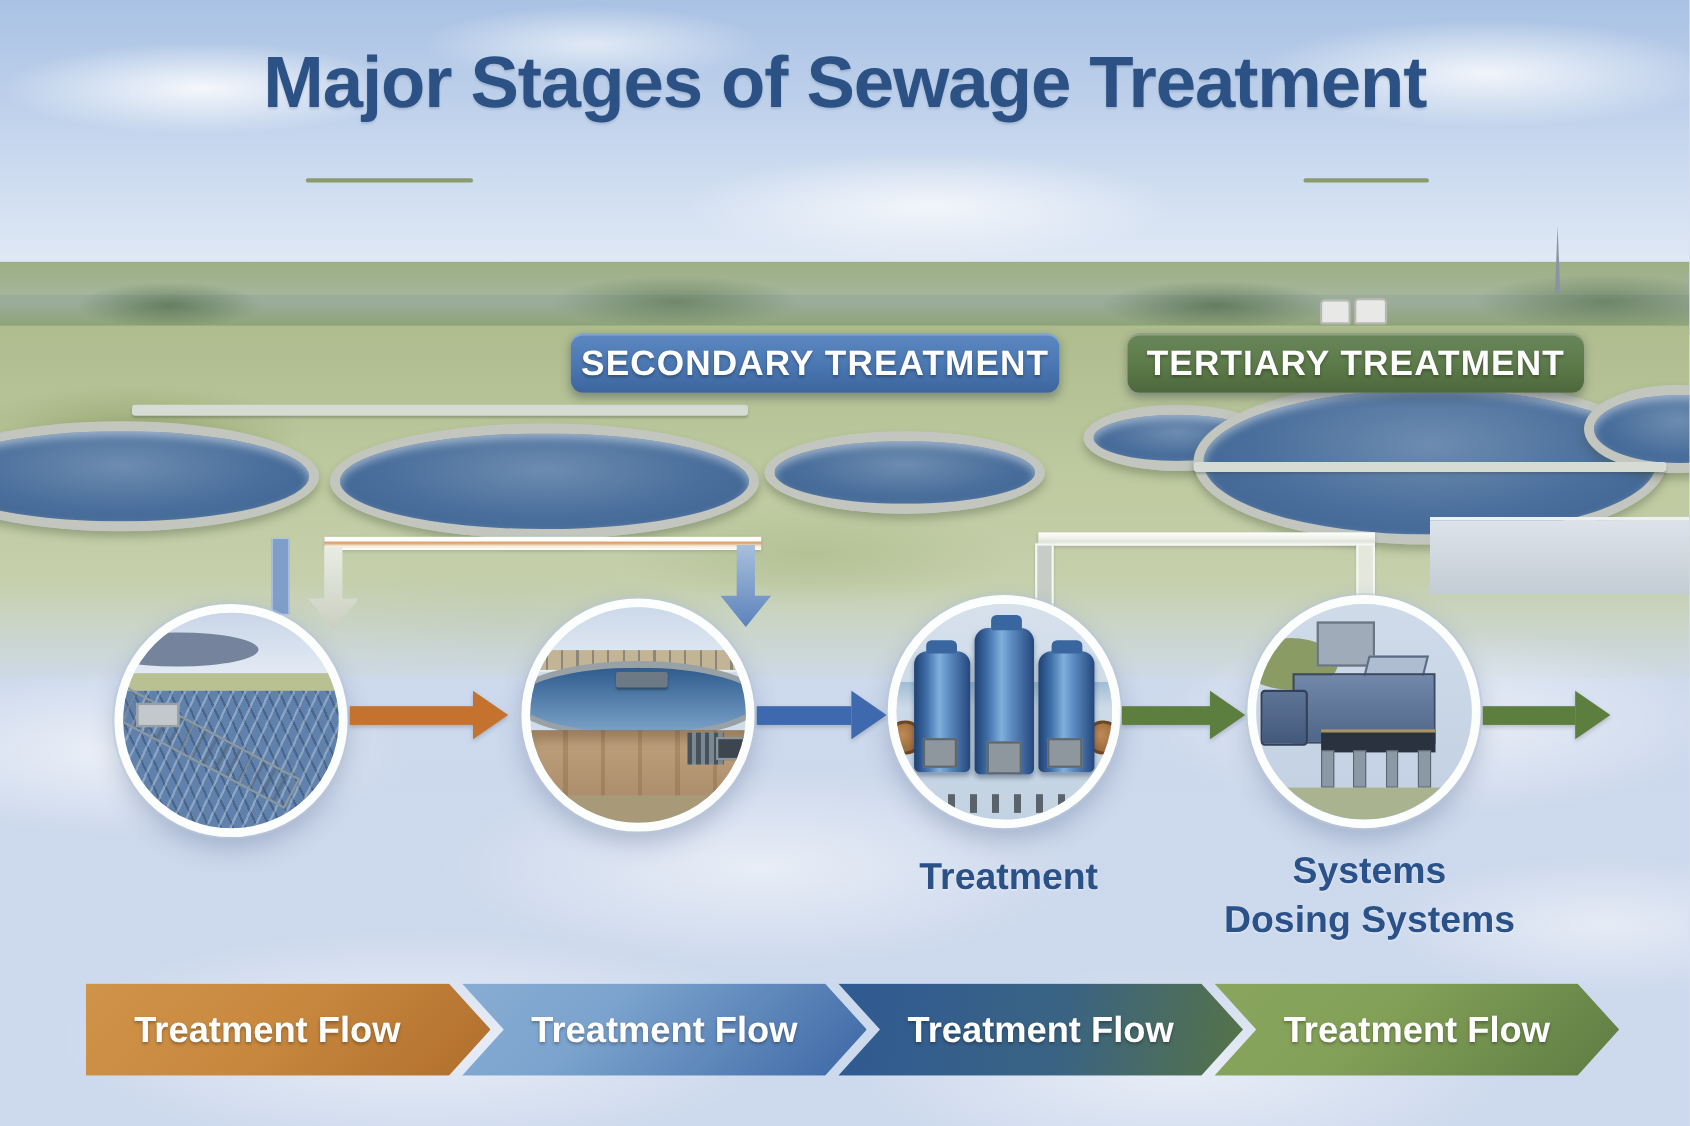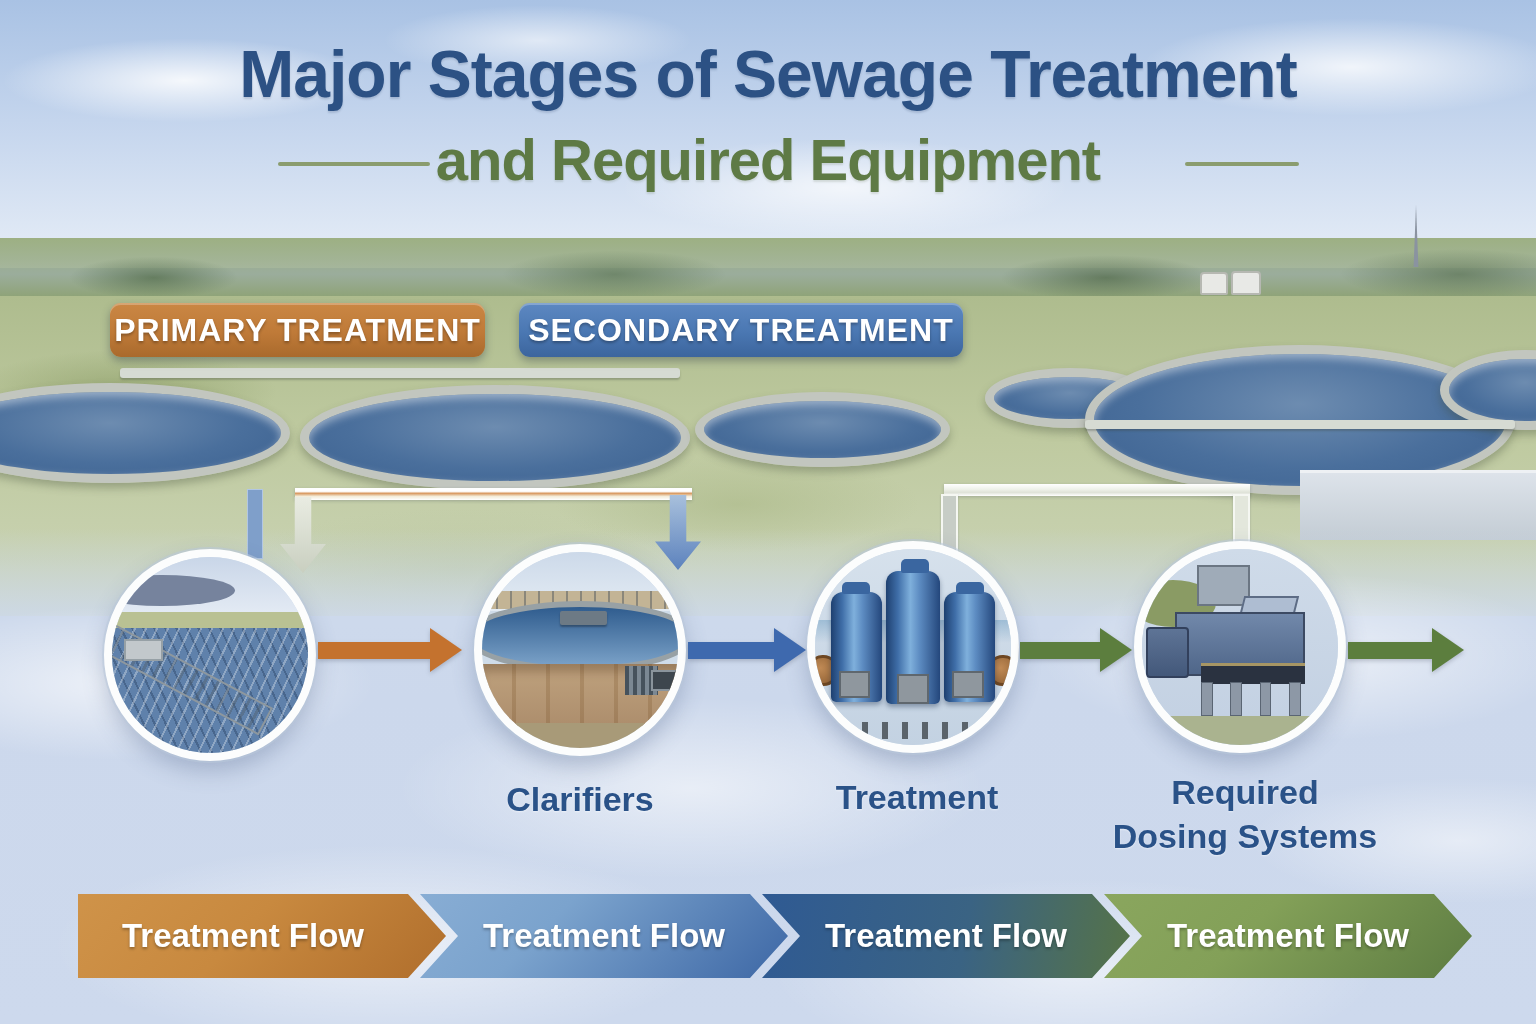--- a/index.html
+++ b/index.html
@@ -230,29 +230,28 @@
     <div class="walkway" style="left:1085px; top:124px; width:430px; height:9px;"></div>
     <div class="channel" style="left:1300px; top:174px; width:236px; height:70px;"></div>
   </div>
   <div class="storage-tank" style="left:1200px; top:272px; width:28px; height:23px;"></div>
   <div class="storage-tank" style="left:1231px; top:271px; width:30px; height:24px;"></div>
   <div class="bg-tower-mast" style="left:1404px; top:205px; width:24px; height:62px;"></div>
   <div class="abs bg-mist"></div>
   <div class="abs bg-clouds"></div>
 
   <div class="abs title-line1">Major Stages of Sewage Treatment</div>
-  <div class="abs title-line2">and Required Equipment</div>
   <div class="title-dash" style="left:278px; top:162px; width:152px;"></div>
   <div class="title-dash" style="left:1185px; top:162px; width:114px;"></div>
 
-  <div class="stage-banner stage-primary">
-    <span>PRIMARY TREATMENT</span>
-  </div>
   <div class="stage-banner stage-secondary">
     <span>SECONDARY TREATMENT</span>
+  </div>
+  <div class="stage-banner stage-tertiary">
+    <span>TERTIARY TREATMENT</span>
   </div>
 
   <div class="abs inflow-bar"></div>
   <div class="bracket-bar" style="left:295px; top:488px; width:397px;"></div>
   <div class="down-arrow gray" style="left:280px; top:497px; width:46px; height:76px;"></div>
   <div class="down-arrow blue" style="left:655px; top:495px; width:46px; height:75px;"></div>
 
   <div class="bracket-bar plain" style="left:944px; top:484px; width:306px;"></div>
   <div class="bracket-stub" style="left:941px; top:494px; height:64px; background:#c7cdc6;"></div>
   <div class="bracket-stub" style="left:1233px; top:494px; height:58px; background:#e3e7dc;"></div>
@@ -320,29 +319,25 @@
   </div>
   <div class="h-arrow green" style="left:1020px; top:628px;">
     <div class="shaft" style="width:80px;"></div>
       <div class="head"></div>
   </div>
   <div class="h-arrow green" style="left:1348px; top:628px;">
     <div class="shaft" style="width:84px;"></div>
       <div class="head"></div>
   </div>
 
-  <div class="equip-label" style="left:410px; top:777px;">
-    <div>Clarifiers</div>
-    <div></div>
-  </div>
   <div class="equip-label" style="left:747px; top:775px;">
     <div>Treatment</div>
   </div>
   <div class="equip-label" style="left:1075px; top:770px;">
-    <div>Required</div>
+    <div>Systems</div>
     <div>Dosing Systems</div>
   </div>
 
   <div class="chevron first chev-1">
     <span>Treatment Flow</span>
   </div>
   <div class="chevron chev-2">
     <span>Treatment Flow</span>
   </div>
   <div class="chevron chev-3">

